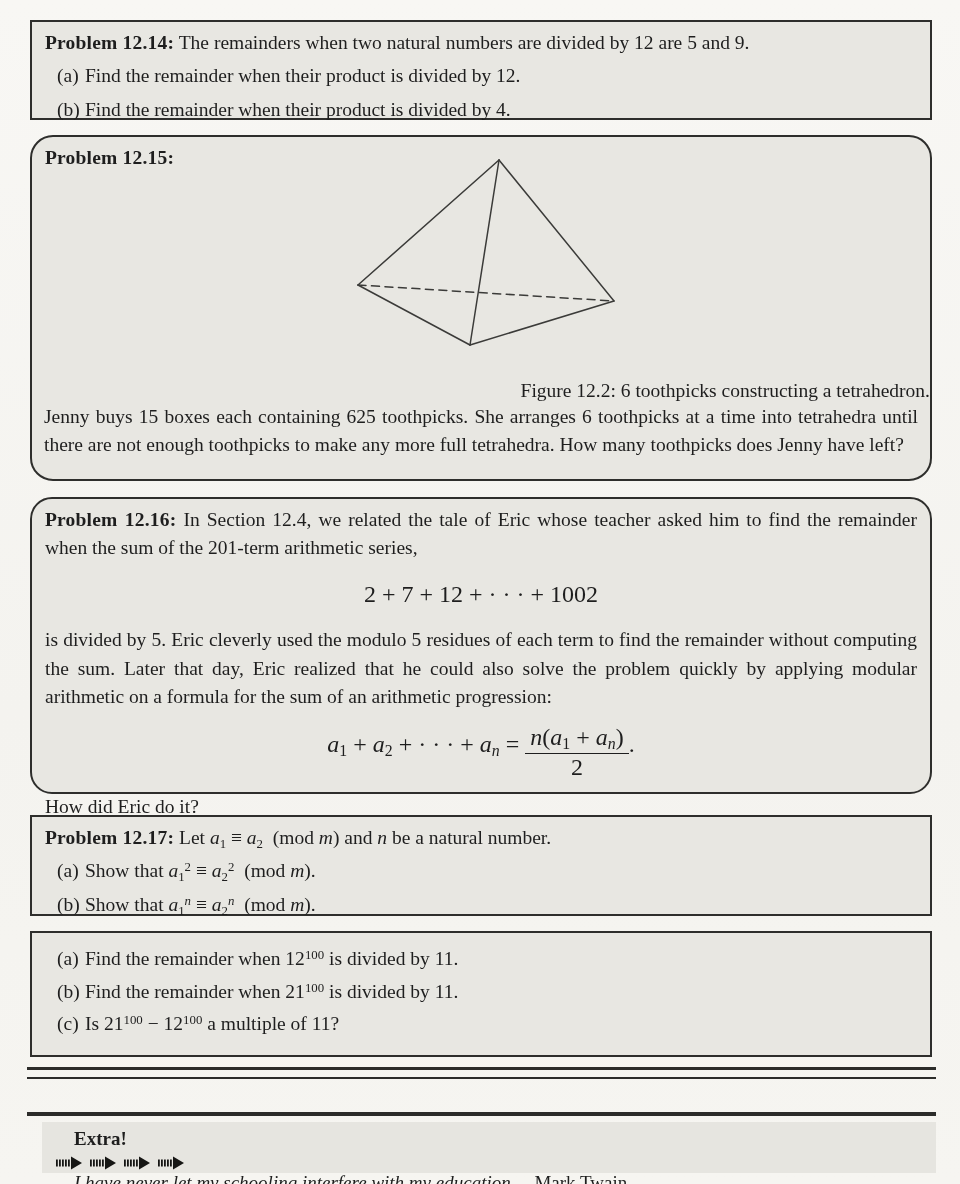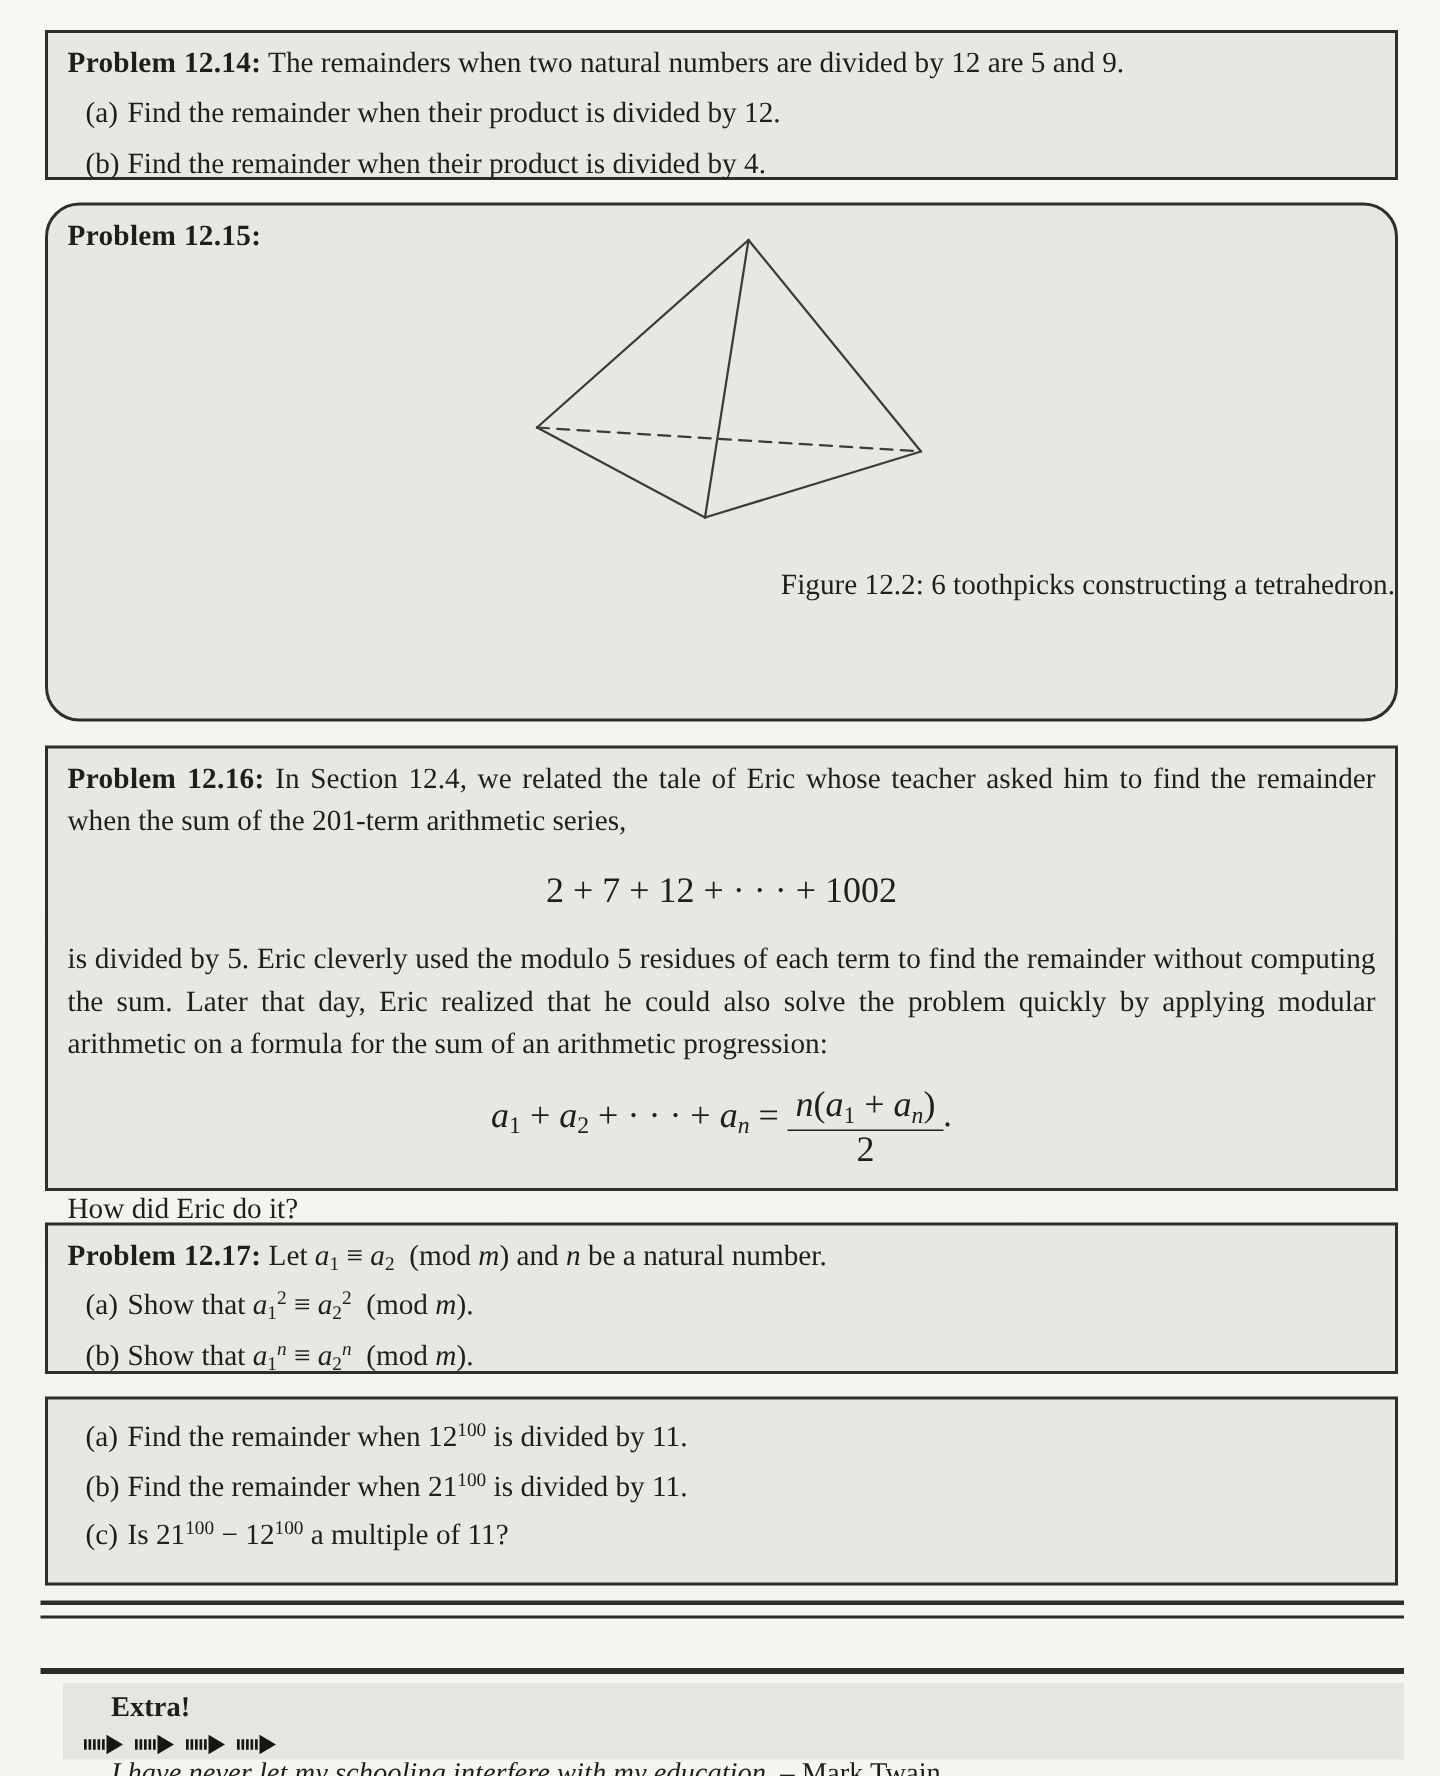--- a/index.html
+++ b/index.html
@@ -87,23 +87,24 @@
           <line x1="8" y1="136" x2="264" y2="152" stroke-dasharray="8 5.5"></line>
           <line x1="149" y1="11" x2="8" y2="136"></line>
           <line x1="149" y1="11" x2="264" y2="152"></line>
           <line x1="149" y1="11" x2="120" y2="196"></line>
           <line x1="8" y1="136" x2="120" y2="196"></line>
           <line x1="120" y1="196" x2="264" y2="152"></line>
         </g>
       </svg>
     </div>
     <div class="caption" style="top:240px;text-align:right;">Figure 12.2: 6 toothpicks constructing a tetrahedron.</div>
+    <div class="justify" style="position:absolute; left:12px; right:12px; top:266px;">Jenny buys 15 boxes each containing 625 toothpicks. She arranges 6 toothpicks at a time into tetrahedra until there are not enough toothpicks to make any more full tetrahedra. How many toothpicks does Jenny have left?</div>
   </div>
 
-  <div class="problem-box justify" id="box16" style="top:497px; height:297px;">
+  <div class="problem-box justify" id="box16" style="top:497px; height:297px;border-radius:22px;">
     <div class="justify"><b class="plabel">Problem 12.16:</b> <span>In Section 12.4, we related the tale of Eric whose teacher asked him to find the remainder when the sum of the 201-term arithmetic series,</span></div>
     <div class="centered-math" style="margin:14px 0 15px;">2 + 7 + 12 + · · · + 1002</div>
     <div class="justify">is divided by 5. Eric cleverly used the modulo 5 residues of each term to find the remainder without computing the sum. Later that day, Eric realized that he could also solve the problem quickly by applying modular arithmetic on a formula for the sum of an arithmetic progression:</div>
     <div class="centered-math" style="margin:13px 0 12px;">
       <span><span class="seg v">a</span><span class="seg sub">1</span><span class="seg"> + </span><span class="seg v">a</span><span class="seg sub">2</span><span class="seg"> + · · · + </span><span class="seg v">a</span><span class="seg subv">n</span><span class="seg"> = </span></span><span class="frac"><span class="num"><span class="seg v">n</span><span class="seg">(</span><span class="seg v">a</span><span class="seg sub">1</span><span class="seg"> + </span><span class="seg v">a</span><span class="seg subv">n</span><span class="seg">)</span></span><span class="den">2</span></span><span>.</span>
     </div>
     <div>How did Eric do it?</div>
   </div>
 
   <div class="problem-box" id="box17" style="top:815px; height:101px;">

